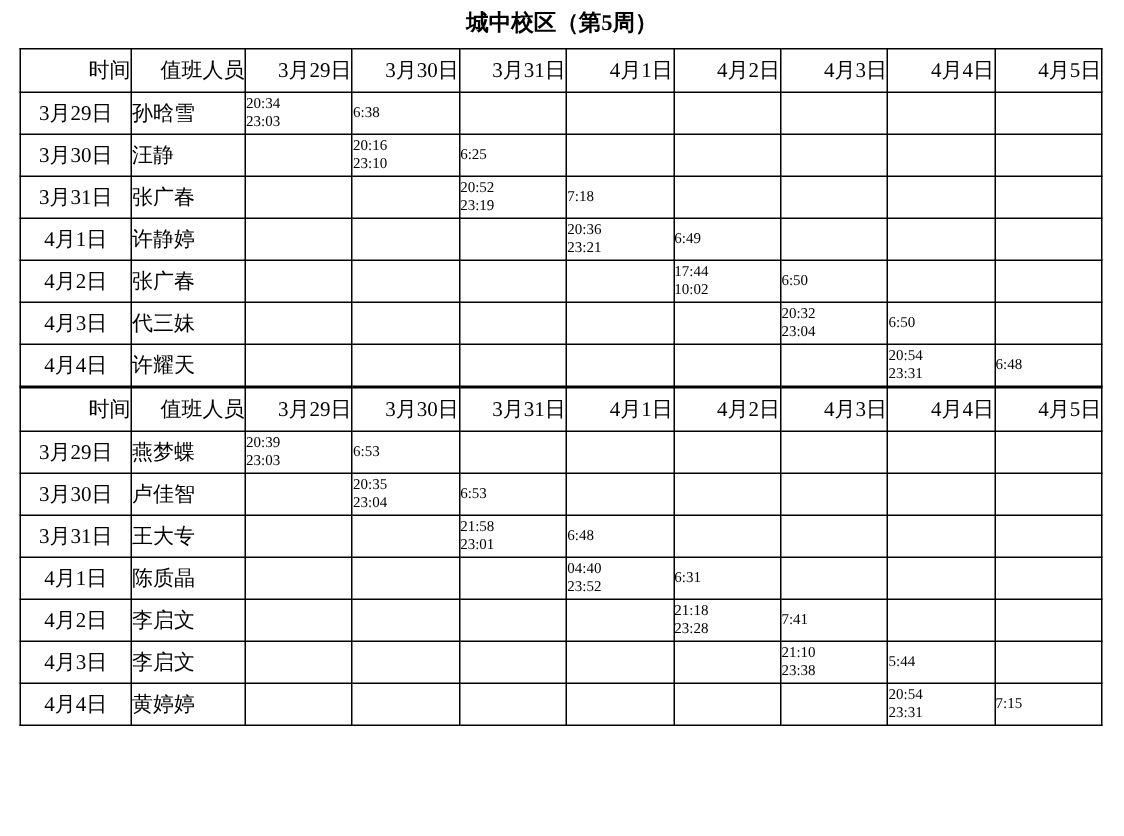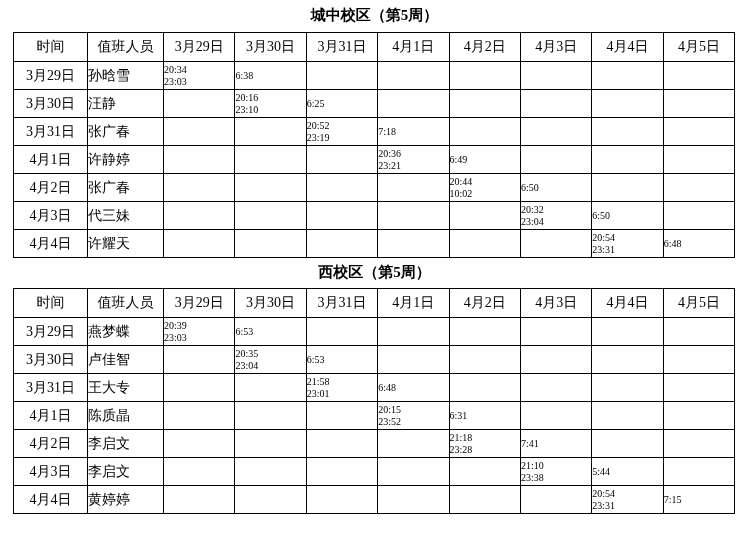--- a/index.html
+++ b/index.html
@@ -40,21 +40,21 @@
   table.sched td, table.sched th {
     border: 1px solid #000000;
     padding: 0;
     vertical-align: middle;
     font-weight: normal;
     font-family: "Liberation Serif", serif;
   }
   
   .hdr td {
     height: 28px;
-    text-align: center;
+    text-align: right;
     font-size: 14px;
   }
   
   .brow td {
     height: 27px;
   }
   .c-date {
     text-align: center;
     font-size: 14px;
     padding-left: 2px;
@@ -181,21 +181,21 @@
           <td class="c-slot"></td>
         </tr>
         <tr class="brow">
           <td class="c-date">4月2日</td>
           <td class="c-name">张广春</td>
           <td class="c-slot"></td>
           <td class="c-slot"></td>
           <td class="c-slot"></td>
           <td class="c-slot"></td>
           <td class="c-slot">
-            <span class="t">20:44</span>
+            <span class="t">17:44</span>
             <span class="t">10:02</span>
           </td>
           <td class="c-slot">
             <span class="t">6:50</span>
           </td>
           <td class="c-slot"></td>
           <td class="c-slot"></td>
         </tr>
         <tr class="brow">
           <td class="c-date">4月3日</td>
@@ -227,21 +227,20 @@
             <span class="t">20:54</span>
             <span class="t">23:31</span>
           </td>
           <td class="c-slot">
             <span class="t">6:48</span>
           </td>
         </tr>
       </tbody>
   </table>
 
-  <div class="section-title title-2">西校区（第5周）</div>
   <table class="sched">
     <colgroup>
       <col class="w-date">
         <col class="w-name">
       <col class="w-day">
         <col class="w-day">
         <col class="w-day">
         <col class="w-day">
       <col class="w-day">
         <col class="w-day">
@@ -312,21 +311,21 @@
           <td class="c-slot"></td>
           <td class="c-slot"></td>
         </tr>
         <tr class="brow">
           <td class="c-date">4月1日</td>
           <td class="c-name">陈质晶</td>
           <td class="c-slot"></td>
           <td class="c-slot"></td>
           <td class="c-slot"></td>
           <td class="c-slot">
-            <span class="t">20:15</span>
+            <span class="t">04:40</span>
             <span class="t">23:52</span>
           </td>
           <td class="c-slot">
             <span class="t">6:31</span>
           </td>
           <td class="c-slot"></td>
           <td class="c-slot"></td>
           <td class="c-slot"></td>
         </tr>
         <tr class="brow">

